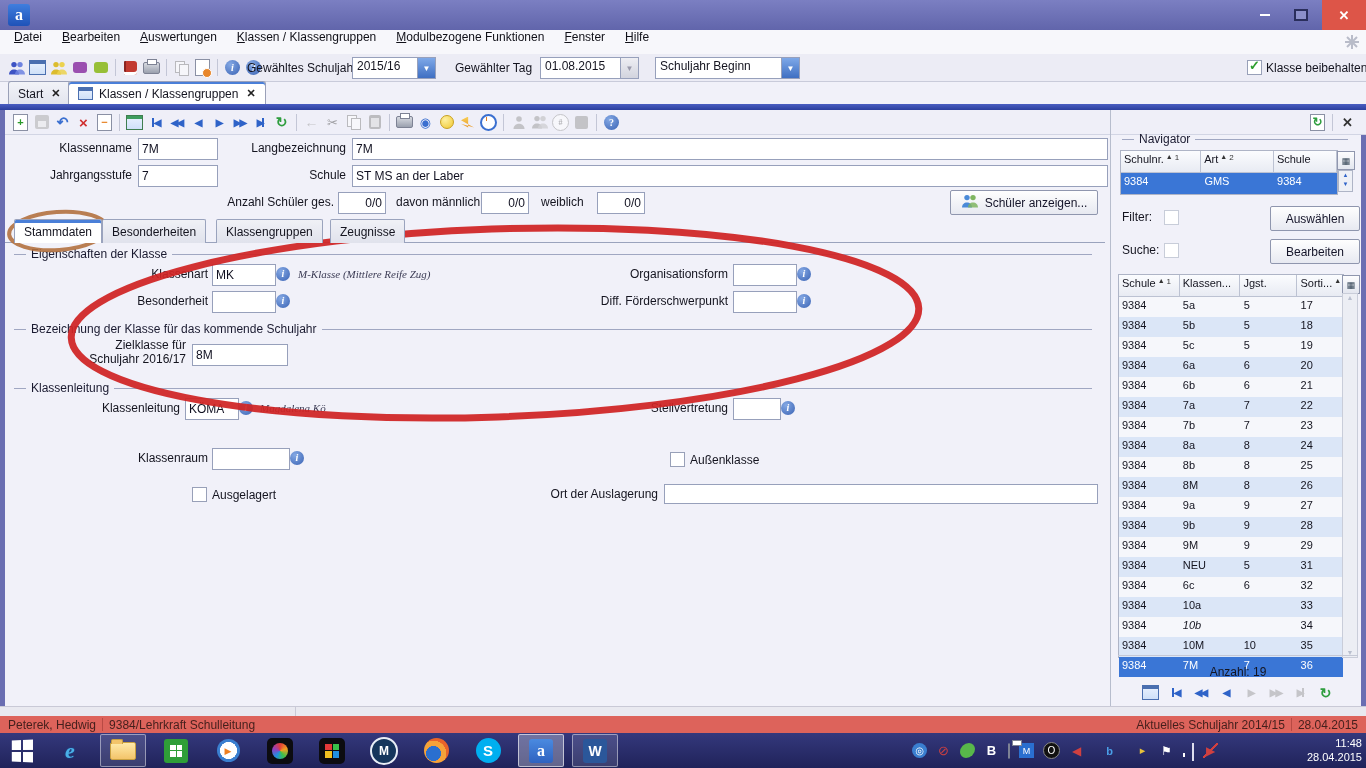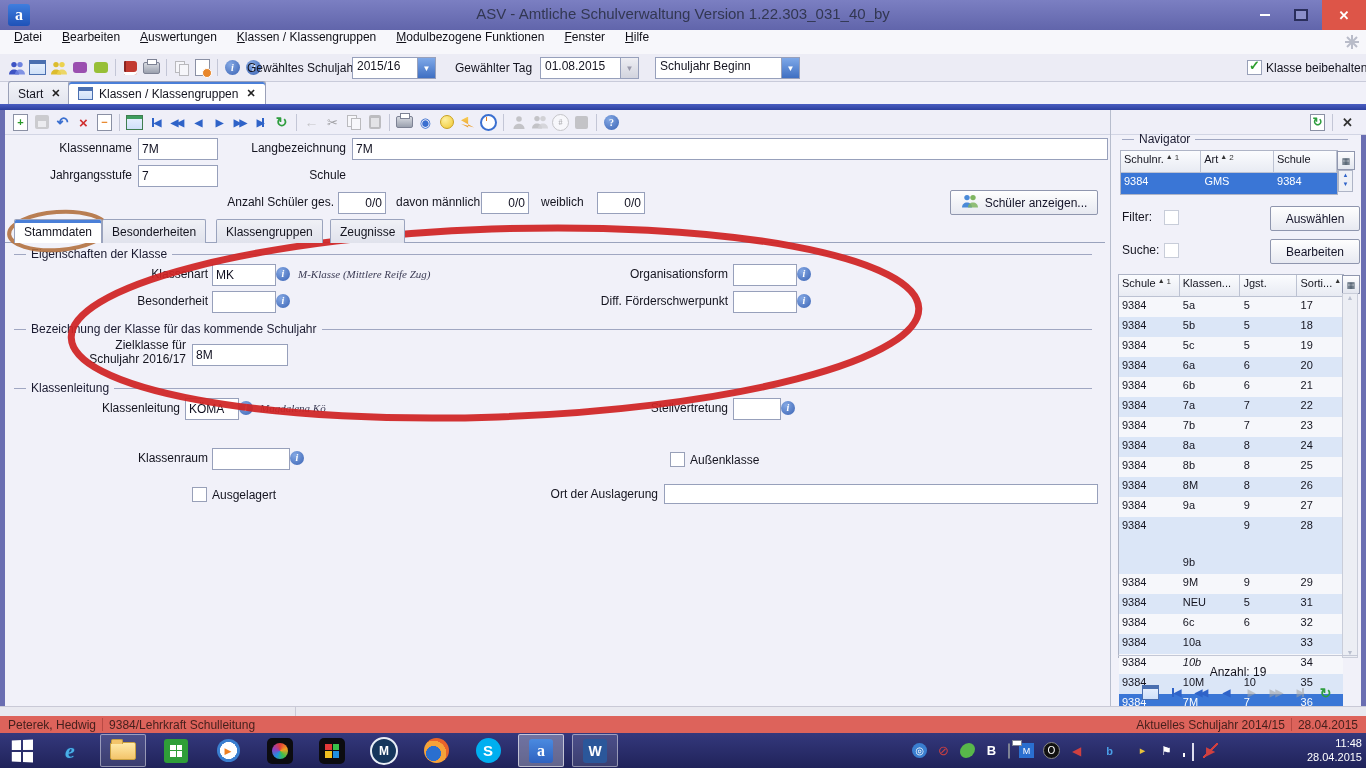--- a/index.html
+++ b/index.html
@@ -101,21 +101,20 @@
   .clockblk{position:absolute;right:4px;top:736px;width:70px;text-align:right;color:#fff;font-size:11px;line-height:14px}
   svg.anno{pointer-events:none}
 </style>
 </head>
 <body>
 
 <div id="screen">
 
   <div class="abs titlebar">
     <div class="applogo">a</div>
-    <div class="apptitle">ASV - Amtliche Schulverwaltung Version 1.22.303_031_40_by</div>
     <div class="wbtn" style="right:86px;width:30px">
         <span style="border-bottom:2px solid #fff;width:10px;display:inline-block"></span>
       </div>
     <div class="wbtn" style="right:50px;width:30px">
         <span style="border:2px solid #2a2e5c;width:10px;height:8px;display:inline-block;background:#8b8fca"></span>
       </div>
     <div class="wbtn" style="right:0;width:44px;background:#dd5548;font-size:13px;font-weight:bold">✕</div>
   </div>
 
   <div class="abs menubar">
@@ -331,20 +330,21 @@
       </span>
   </div>
 
   <div class="lbl r" style="left:40px;top:138px;width:92px">Klassenname</div>
   <input class="inp" style="left: 138px; top: 138px; width: 72px;" value="7M">
   <div class="lbl r" style="left:238px;top:138px;width:108px">Langbezeichnung</div>
   <input class="inp" style="left: 352px; top: 138px; width: 748px;" value="7M">
   <div class="lbl r" style="left:28px;top:165px;width:104px">Jahrgangsstufe</div>
   <input class="inp" style="left: 138px; top: 165px; width: 72px;" value="7">
   <div class="lbl r" style="left:238px;top:165px;width:108px">Schule</div>
+  <input class="inp" style="left: 352px; top: 165px; width: 748px;" value="ST MS an der Laber">
   <div class="lbl r" style="left:222px;top:192px;width:112px">Anzahl Schüler ges.</div>
   <input class="inp num" style="left: 338px; top: 192px; width: 40px;" value="0/0">
   <div class="lbl" style="left:396px;top:192px">davon männlich</div>
   <input class="inp num" style="left: 481px; top: 192px; width: 40px;" value="0/0">
   <div class="lbl" style="left:541px;top:192px">weiblich</div>
   <input class="inp num" style="left: 597px; top: 192px; width: 40px;" value="0/0">
   <div class="btn" style="left:950px;top:190px;width:146px;height:23px">
     <span id="personsBtnIcon"><svg width="18" height="16" viewBox="0 0 18 16">
           <circle cx="6" cy="4.6" r="2.7" fill="#4a8ad8"></circle>
           <path d="M1 14.5c0-3 2.2-5 5-5s5 2 5 5z" fill="#4a8ad8"></path>
@@ -529,21 +529,21 @@
           <div class="ntc" style="width: 44px;">26</div>
         </div>
         <div class="ntr" style="background: rgb(246, 247, 251);">
           <div class="ntc" style="width: 60px;">9384</div>
           <div class="ntc" style="width: 60px;">9a</div>
           <div class="ntc" style="width: 56px;">9</div>
           <div class="ntc" style="width: 44px;">27</div>
         </div>
         <div class="ntr" style="background: rgb(219, 230, 247);">
           <div class="ntc" style="width: 60px;">9384</div>
-          <div class="ntc" style="width: 60px; margin-top: 37px;">9b</div>
+          <div class="ntc" style="width: 60px;">9b</div>
           <div class="ntc" style="width: 56px;">9</div>
           <div class="ntc" style="width: 44px;">28</div>
         </div>
         <div class="ntr" style="background: rgb(246, 247, 251);">
           <div class="ntc" style="width: 60px;">9384</div>
           <div class="ntc" style="width: 60px;">9M</div>
           <div class="ntc" style="width: 56px;">9</div>
           <div class="ntc" style="width: 44px;">29</div>
         </div>
         <div class="ntr" style="background: rgb(219, 230, 247);">

